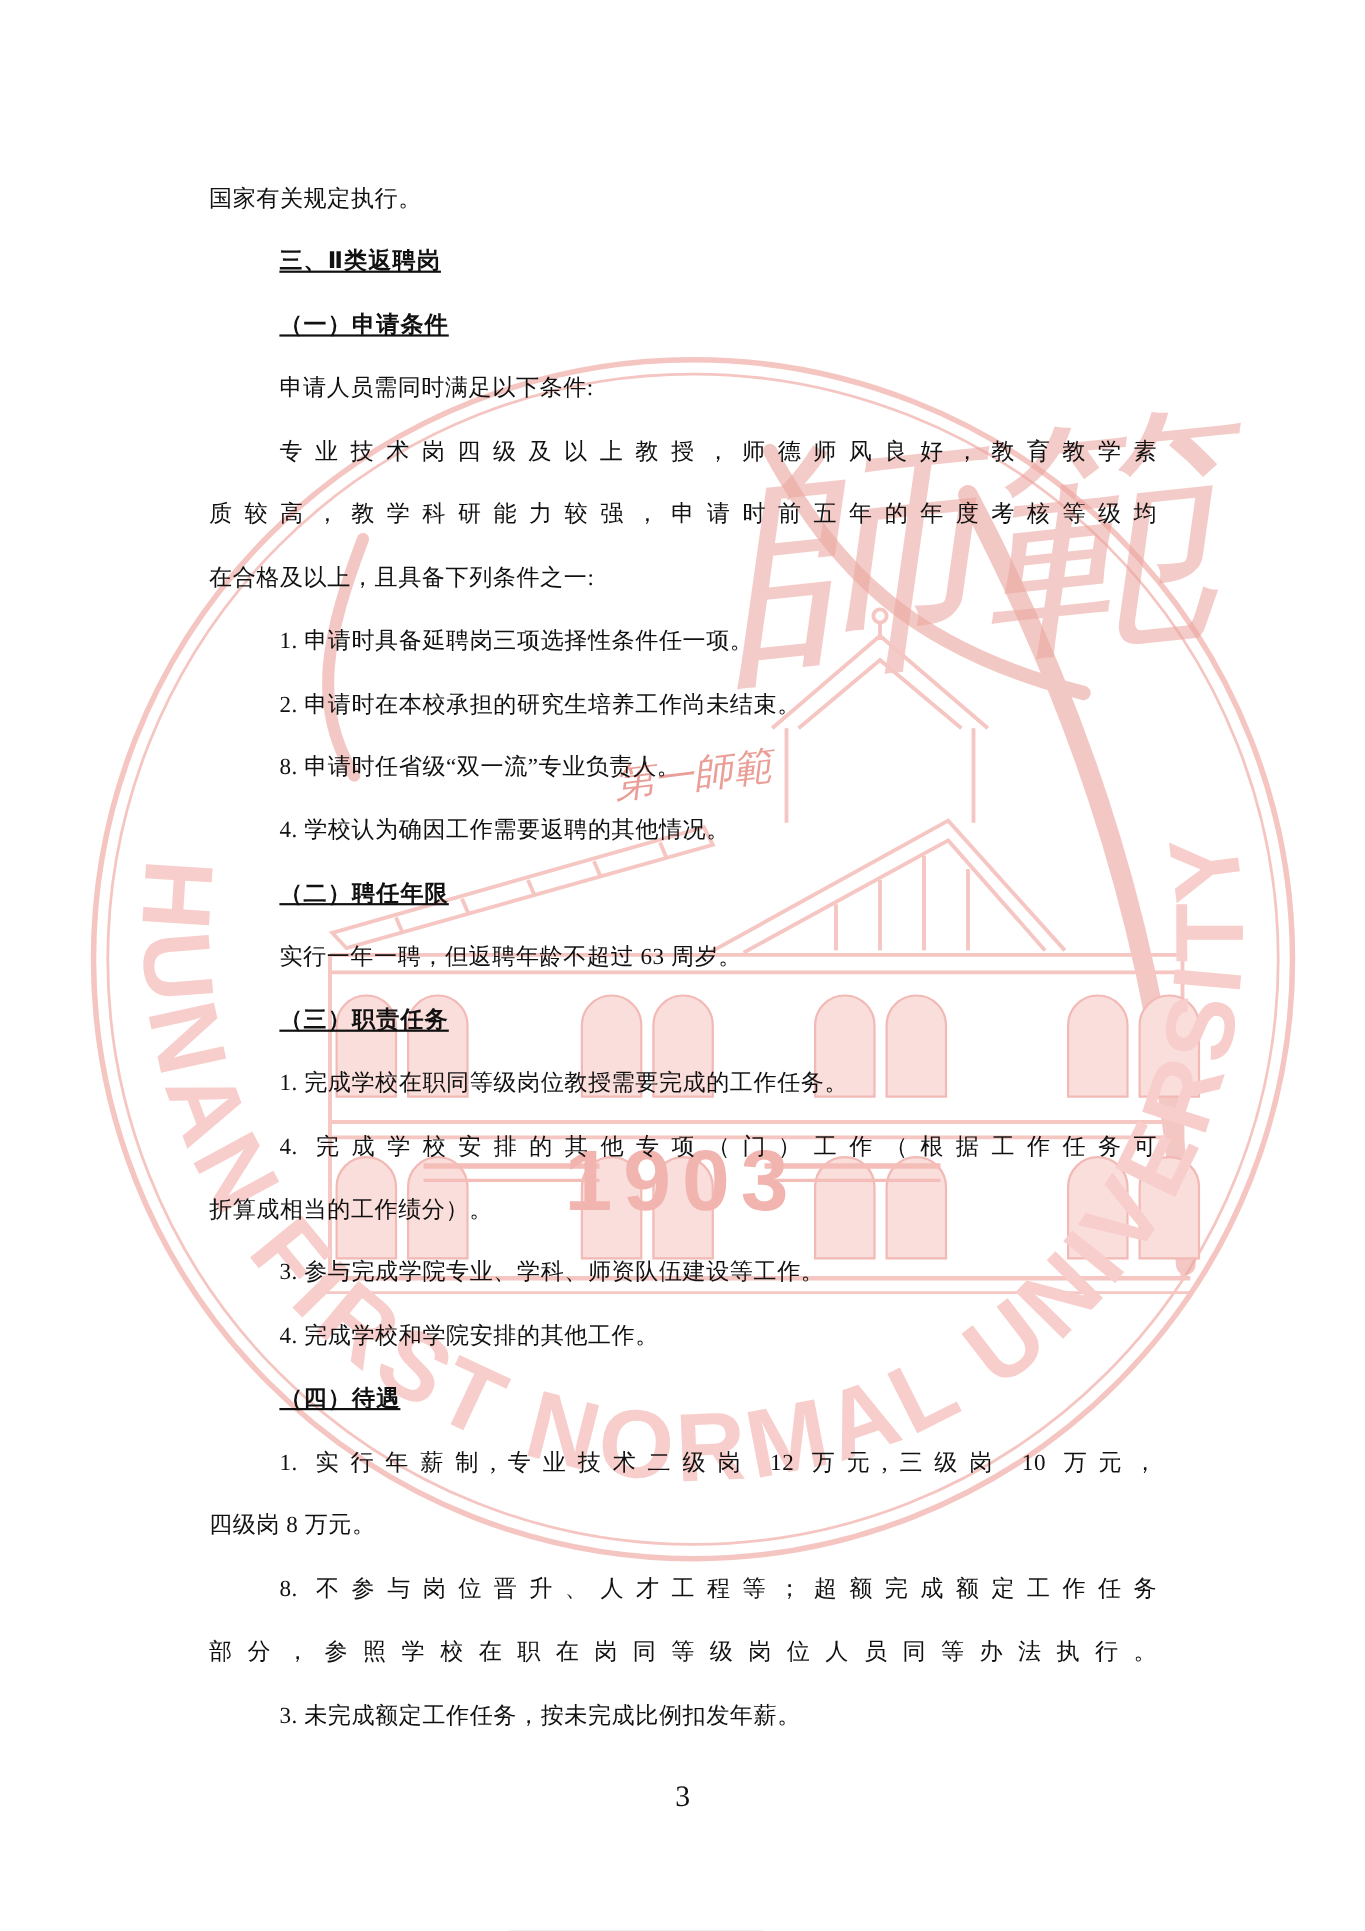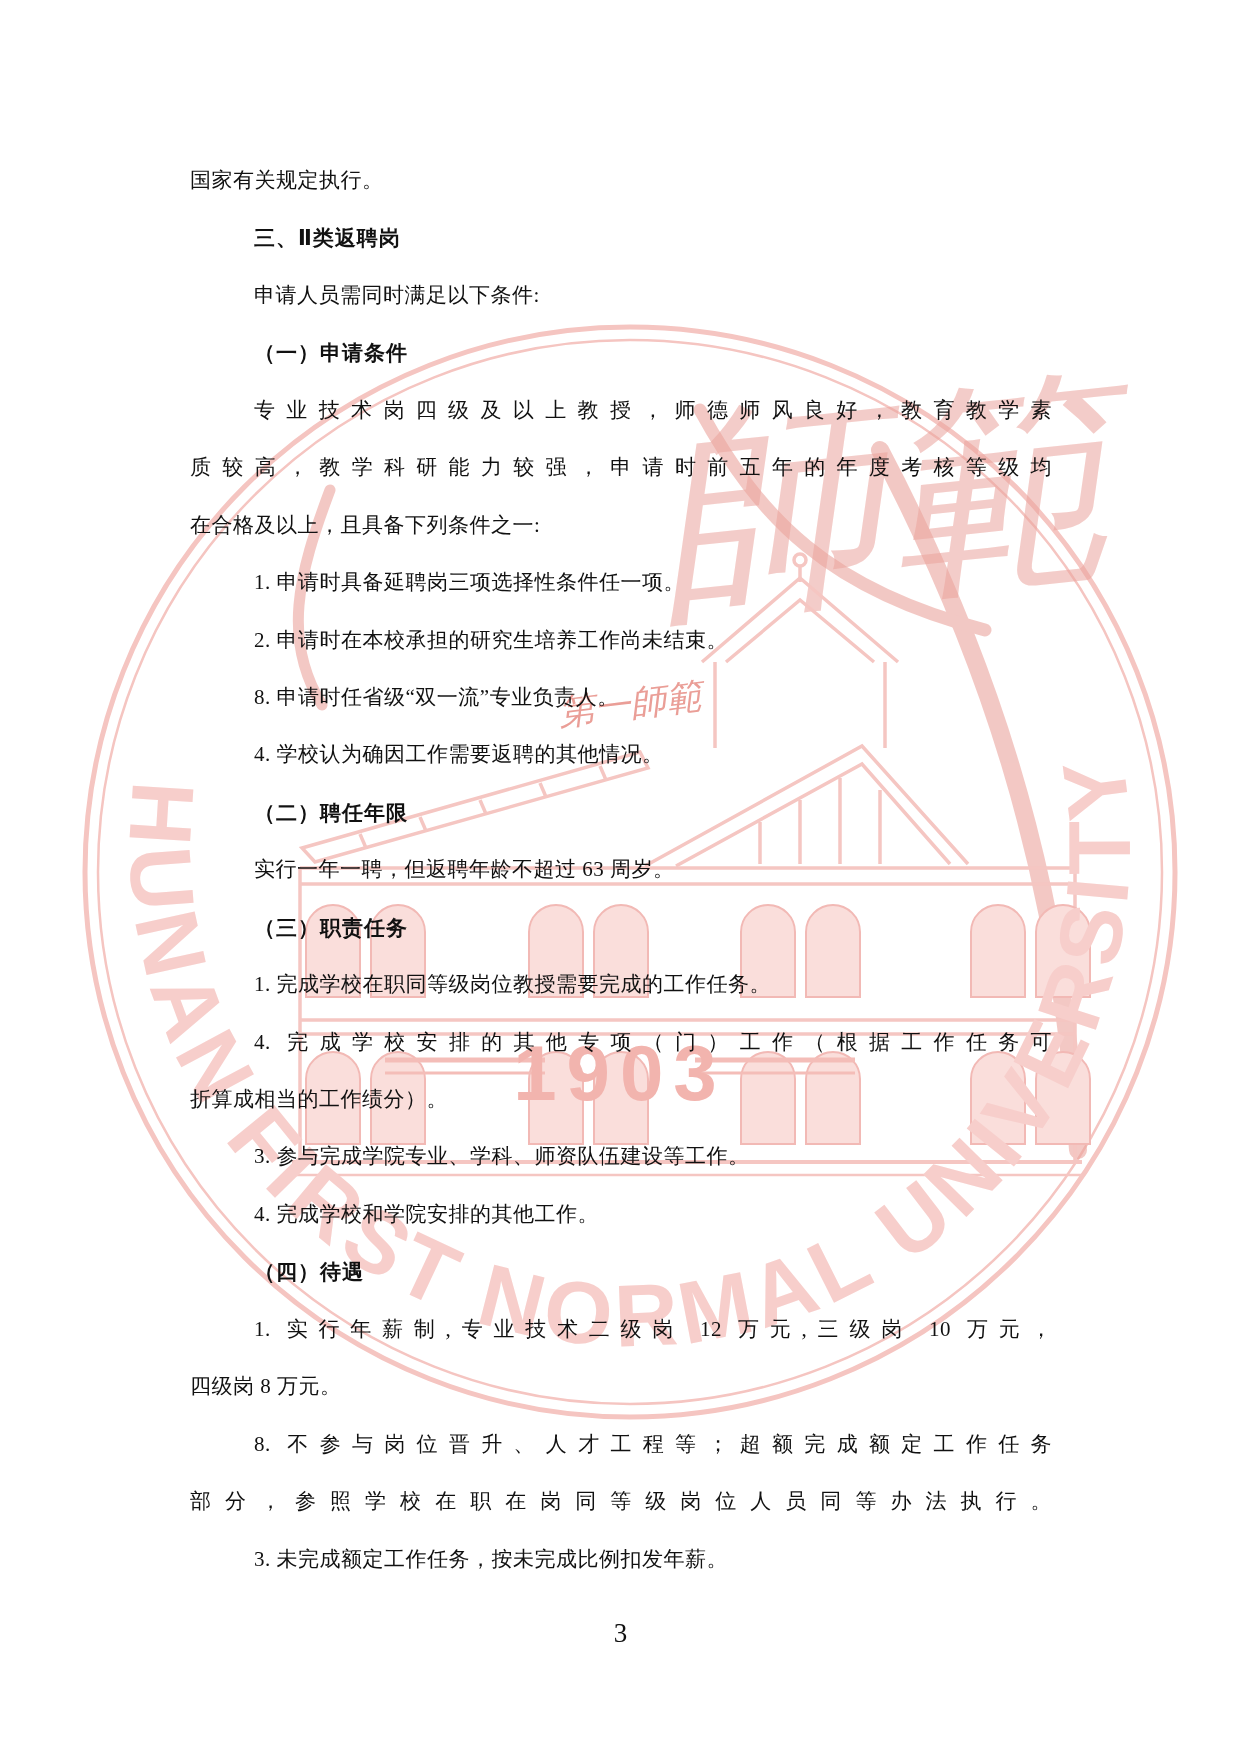--- a/index.html
+++ b/index.html
@@ -13,20 +13,21 @@
   .content{position:absolute; left:190px; top:152px; width:862px; z-index:1;}
   .line{
     height:57.45px; line-height:57.45px; font-size:21px;
     letter-spacing:0.5px; white-space:nowrap;
   }
   .line.indent{margin-left:64px;}
   .line.bold{
     font-weight:700; white-space:nowrap;
     font-family:"Liberation Sans","DejaVu Sans",sans-serif;
     letter-spacing:1px;
+    text-decoration:underline;
   }
   .line.fill{
     white-space:normal;
     text-align:justify; text-align-last:justify;
     text-justify:inter-character;
     overflow:hidden;
   }
   .footer{
     position:absolute; left:0; top:1618px; width:100%; z-index:1;
     text-align:center; font-size:27px; color:#111111;
@@ -135,22 +136,22 @@
 
     <text class="seal-ring-text" fill="#f7cecb">
       <textPath href="#ringTextPath" startOffset="12">HUNAN FIRST NORMAL UNIVERSITY</textPath>
     </text>
   </svg>
 
   <main class="content">
     <div id="doc-lines">
         <div class="line">国家有关规定执行。</div>
         <div class="line bold indent">三、Ⅱ类返聘岗</div>
+        <div class="line bold indent">（一）申请条件</div>
         <div class="line indent">申请人员需同时满足以下条件:</div>
-        <div class="line bold indent">（一）申请条件</div>
         <div class="line indent fill">专业技术岗四级及以上教授，师德师风良好，教育教学素</div>
         <div class="line fill">质较高，教学科研能力较强，申请时前五年的年度考核等级均</div>
         <div class="line">在合格及以上，且具备下列条件之一:</div>
         <div class="line indent">1. 申请时具备延聘岗三项选择性条件任一项。</div>
         <div class="line indent">2. 申请时在本校承担的研究生培养工作尚未结束。</div>
         <div class="line indent">8. 申请时任省级“双一流”专业负责人。</div>
         <div class="line indent">4. 学校认为确因工作需要返聘的其他情况。</div>
         <div class="line bold indent">（二）聘任年限</div>
         <div class="line indent">实行一年一聘，但返聘年龄不超过 63 周岁。</div>
         <div class="line bold indent">（三）职责任务</div>

